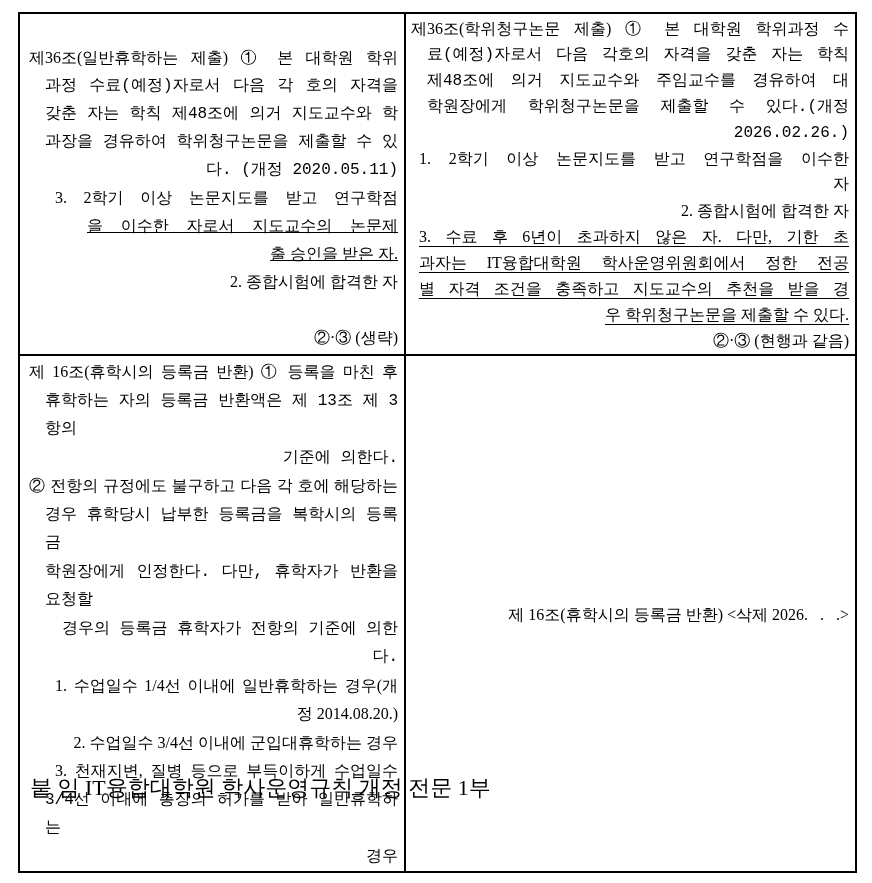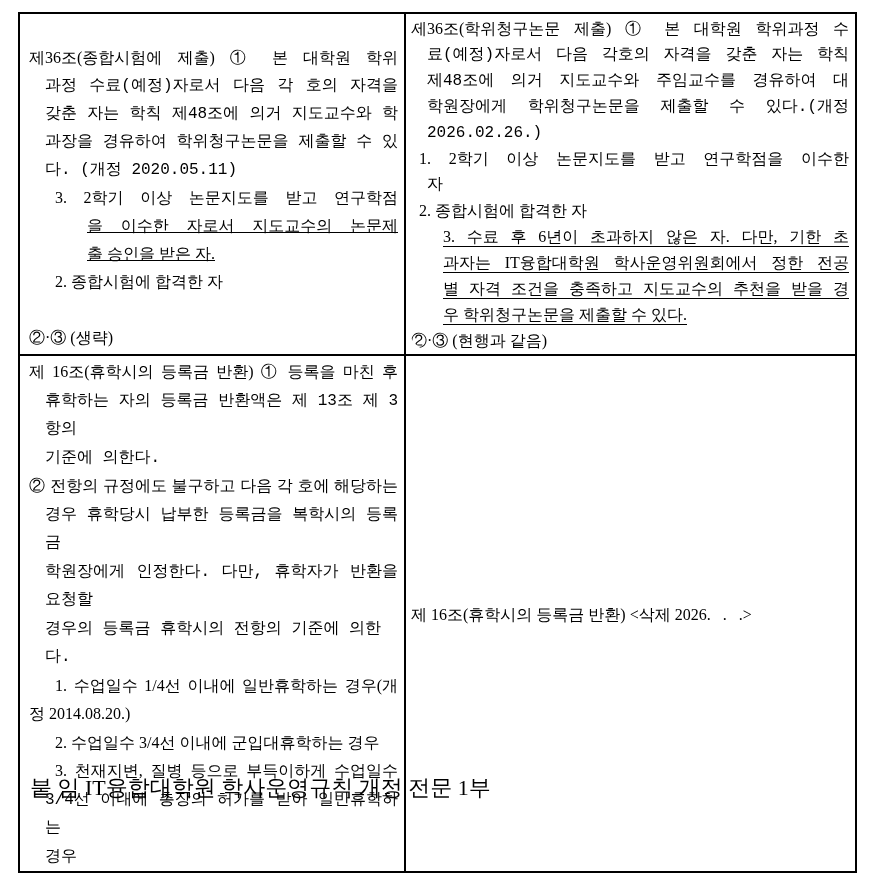--- a/index.html
+++ b/index.html
@@ -26,44 +26,44 @@
   col.c0 { width: 386px; }
   col.c1 { width: 451px; }
   td {
     border: 2px solid #000000;
     vertical-align: top;
     padding: 2px 6px 0 9px;
     font-size: 16px;
     overflow: hidden;
   }
   td.c1 { padding-left: 5px; }
-  td.r0 { height: 336px; border-radius: 32px; }
+  td.r0 { height: 336px; }
   td.r1 { height: 368px; margin-top: 37px; }
   .cell { height: 100%; }
   td.vmid .cell {
     display: flex;
     flex-direction: column;
     justify-content: center;
   }
   .ln {
     white-space: pre-wrap;
     overflow: hidden;
+    text-align: right;
   }
   .r0.c0 .ln { line-height: 28px; }
   .r0.c1 .ln { line-height: 26px; }
   .r1.c0 .ln { line-height: 28.5px; }
   .r1.c1 .ln { line-height: 28px; }
   .ln.j {
     text-align: justify;
     text-align-last: justify;
   }
   .ln.u {
     text-decoration: underline;
     text-underline-offset: 4px;
-    margin-left: 24px;
   }
   .ind-0 { padding-left: 0; }
   .ind-h { padding-left: 8px; }
   .ind-1 { padding-left: 16px; font-family: Liberation Mono, monospace; }
   .ind-2 { padding-left: 26px; }
   .ind-3 { padding-left: 58px; text-decoration: underline; }
   .footer-note {
     position: absolute;
     left: 30px;
     top: 776px;
@@ -78,21 +78,21 @@
 <table class="doc-table">
   <colgroup>
     <col class="c0">
     <col class="c1">
   </colgroup>
   <tbody>
       <tr>
         <td class="r0 c0">
           <div class="cell">
             <div class="ln ind-0">&nbsp;</div>
-            <div class="ln ind-0 j">제36조(종합시험에 제출) ① 본 대학원 학위</div>
+            <div class="ln ind-0 j">제36조(일반휴학하는 제출) ① 본 대학원 학위</div>
             <div class="ln ind-1 j">과정 수료(예정)자로서 다음 각 호의 자격을</div>
             <div class="ln ind-1 j">갖춘 자는 학칙 제48조에 의거 지도교수와 학</div>
             <div class="ln ind-1 j">과장을 경유하여 학위청구논문을 제출할 수 있</div>
             <div class="ln ind-1">다. (개정 2020.05.11)</div>
             <div class="ln ind-2 j">3. 2학기 이상 논문지도를 받고 연구학점</div>
             <div class="ln ind-3 j">을 이수한 자로서 지도교수의 논문제</div>
             <div class="ln ind-3">출 승인을 받은 자.</div>
             <div class="ln ind-2">2. 종합시험에 합격한 자</div>
             <div class="ln ind-0">&nbsp;</div>
             <div class="ln ind-0">②·③ (생략)</div>
@@ -118,21 +118,21 @@
       </tr>
       <tr>
         <td class="r1 c0">
           <div class="cell">
             <div class="ln ind-0 j">제 16조(휴학시의 등록금 반환) ① 등록을 마친 후</div>
             <div class="ln ind-1 j">휴학하는 자의 등록금 반환액은 제 13조 제 3항의</div>
             <div class="ln ind-1">기준에 의한다.</div>
             <div class="ln ind-0 j">② 전항의 규정에도 불구하고 다음 각 호에 해당하는</div>
             <div class="ln ind-1 j">경우 휴학당시 납부한 등록금을 복학시의 등록금</div>
             <div class="ln ind-1 j">학원장에게 인정한다. 다만, 휴학자가 반환을 요청할</div>
-            <div class="ln ind-1">경우의 등록금 휴학시의 전항의 기준에 의한다.</div>
+            <div class="ln ind-1">경우의 등록금 휴학자가 전항의 기준에 의한다.</div>
             <div class="ln ind-2 j">1. 수업일수 1/4선 이내에 일반휴학하는 경우(개</div>
             <div class="ln ind-0">정 2014.08.20.)</div>
             <div class="ln ind-2">2. 수업일수 3/4선 이내에 군입대휴학하는 경우</div>
             <div class="ln ind-2 j">3. 천재지변, 질병 등으로 부득이하게 수업일수</div>
             <div class="ln ind-1 j">3/4선 이내에 총장의 허가를 받아 일반휴학하는</div>
             <div class="ln ind-1">경우</div>
           </div>
         </td>
         <td class="r1 c1 vmid">
           <div class="cell">

